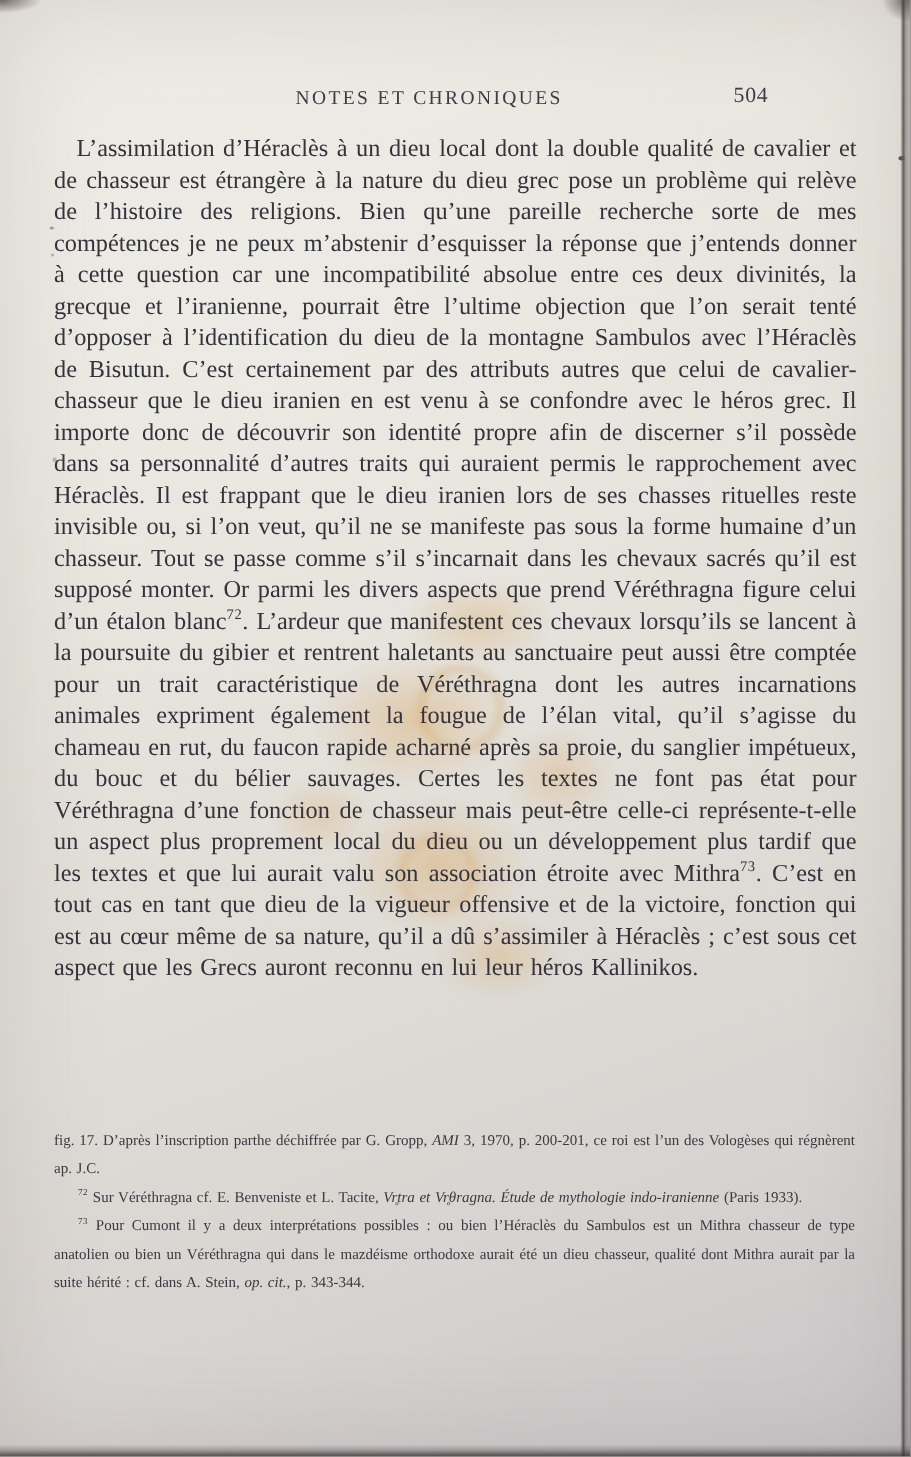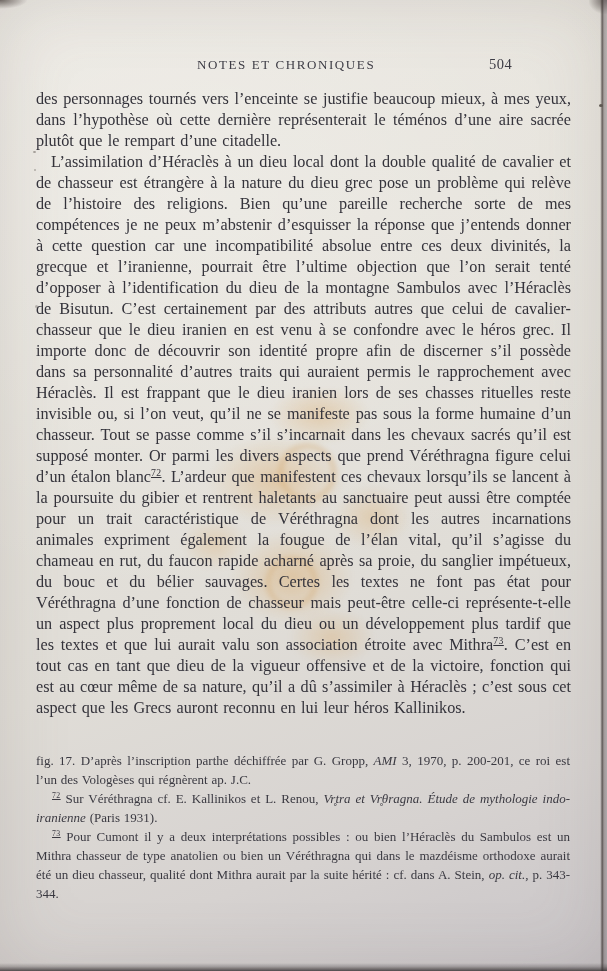--- a/index.html
+++ b/index.html
@@ -31,25 +31,25 @@
     font-size: 14.5px; color: #3e3d46; letter-spacing: 0.5px;
   }
   
   .body-text {
     position: absolute; top: 89px; left: 36px; width: 535px;
     font-size: 16.2px; line-height: 21px; text-align: justify;
     word-spacing: 1.2px; color: #34333b;
   }
   p.para { margin: 0; }
   p.para.indent { text-indent: 15px; }
-  sup { font-size: 0.6em; line-height: 0; vertical-align: super; letter-spacing: 0.4px; text-decoration: underline; }
+  sup { font-size: 0.6em; line-height: 0; vertical-align: super; letter-spacing: 0.4px; }
   
   .footnotes {
     position: absolute; top: 751px; left: 36px; width: 534px;
-    font-size: 13px; line-height: 19px; text-align: justify;
+    font-size: 10px; line-height: 19px; text-align: justify;
     word-spacing: 0.6px; color: #3a3941;
   }
   p.footnote { margin: 0; }
   p.footnote.indent { text-indent: 16px; }
   
   .stain {
     position: absolute; left: 146px; top: 390px; width: 310px; height: 275px;
     pointer-events: none;
     background:
       radial-gradient(ellipse 72px 42px at 56% 9%,  rgba(216,160,85,0.34), rgba(216,160,85,0) 70%),
@@ -92,27 +92,26 @@
 <div class="scan">
 
   <div class="stain"></div>
 
   <header class="running-head">
     <span class="head-title">NOTES ET CHRONIQUES</span>
     <span class="page-num">504</span>
   </header>
 
   <main class="body-text">
-      <p class="para"><span>des personnages tournés vers l’enceinte se justifie beaucoup mieux, à mes yeux, dans l’hypothèse où cette dernière représenterait le téménos d’une aire sacrée plutôt que le rempart d’une citadelle.</span></p>
       <p class="para indent"><span>L’assimilation d’Héraclès à un dieu local dont la double qualité de cavalier et de chasseur est étrangère à la nature du dieu grec pose un problème qui relève de l’histoire des religions. Bien qu’une pareille recherche sorte de mes compétences je ne peux m’abstenir d’esquisser la réponse que j’entends donner à cette question car une incompatibilité absolue entre ces deux divinités, la grecque et l’iranienne, pourrait être l’ultime objection que l’on serait tenté d’opposer à l’identification du dieu de la montagne Sambulos avec l’Héraclès de Bisutun. C’est certainement par des attributs autres que celui de cavalier-chasseur que le dieu iranien en est venu à se confondre avec le héros grec. Il importe donc de découvrir son identité propre afin de discerner s’il possède dans sa personnalité d’autres traits qui auraient permis le rapprochement avec Héraclès. Il est frappant que le dieu iranien lors de ses chasses rituelles reste invisible ou, si l’on veut, qu’il ne se manifeste pas sous la forme humaine d’un chasseur. Tout se passe comme s’il s’incarnait dans les chevaux sacrés qu’il est supposé monter. Or parmi les divers aspects que prend Véréthragna figure celui d’un étalon blanc</span><sup>72</sup><span>. L’ardeur que manifestent ces chevaux lorsqu’ils se lancent à la poursuite du gibier et rentrent haletants au sanctuaire peut aussi être comptée pour un trait caractéristique de Véréthragna dont les autres incarnations animales expriment également la fougue de l’élan vital, qu’il s’agisse du chameau en rut, du faucon rapide acharné après sa proie, du sanglier impétueux, du bouc et du bélier sauvages. Certes les textes ne font pas état pour Véréthragna d’une fonction de chasseur mais peut-être celle-ci représente-t-elle un aspect plus proprement local du dieu ou un développement plus tardif que les textes et que lui aurait valu son association étroite avec Mithra</span><sup>73</sup><span>. C’est en tout cas en tant que dieu de la vigueur offensive et de la victoire, fonction qui est au cœur même de sa nature, qu’il a dû s’assimiler à Héraclès ; c’est sous cet aspect que les Grecs auront reconnu en lui leur héros Kallinikos.</span></p>
     </main>
 
   <section class="footnotes">
       <p class="footnote"><span>fig. 17. D’après l’inscription parthe déchiffrée par G. Gropp, </span><i>AMI</i><span> 3, 1970, p. 200-201, ce roi est l’un des Vologèses qui régnèrent ap. J.C.</span></p>
-      <p class="footnote indent"><sup>72</sup><span> Sur Véréthragna cf. E. Kallinikos et L. Renou, </span><i>Vr̥tra et Vr̥θragna. Étude de mythologie indo-iranienne</i><span> (Paris 1931).</span></p>
+      <p class="footnote indent"><sup>72</sup><span> Sur Véréthragna cf. E. Benveniste et L. Tacite, </span><i>Vr̥tra et Vr̥θragna. Étude de mythologie indo-iranienne</i><span> (Paris 1933).</span></p>
       <p class="footnote indent"><sup>73</sup><span> Pour Cumont il y a deux interprétations possibles : ou bien l’Héraclès du Sambulos est un Mithra chasseur de type anatolien ou bien un Véréthragna qui dans le mazdéisme orthodoxe aurait été un dieu chasseur, qualité dont Mithra aurait par la suite hérité : cf. dans A. Stein, </span><i>op. cit.</i><span>, p. 343-344.</span></p>
     </section>
 
   <div class="corner-tl"></div>
   <div class="corner-tr"></div>
   <div class="edge-right"></div>
   <div class="edge-bottom"></div>
   <div class="speck speck-a"></div>
   <div class="speck speck-b"></div>
   <div class="speck speck-c"></div>

